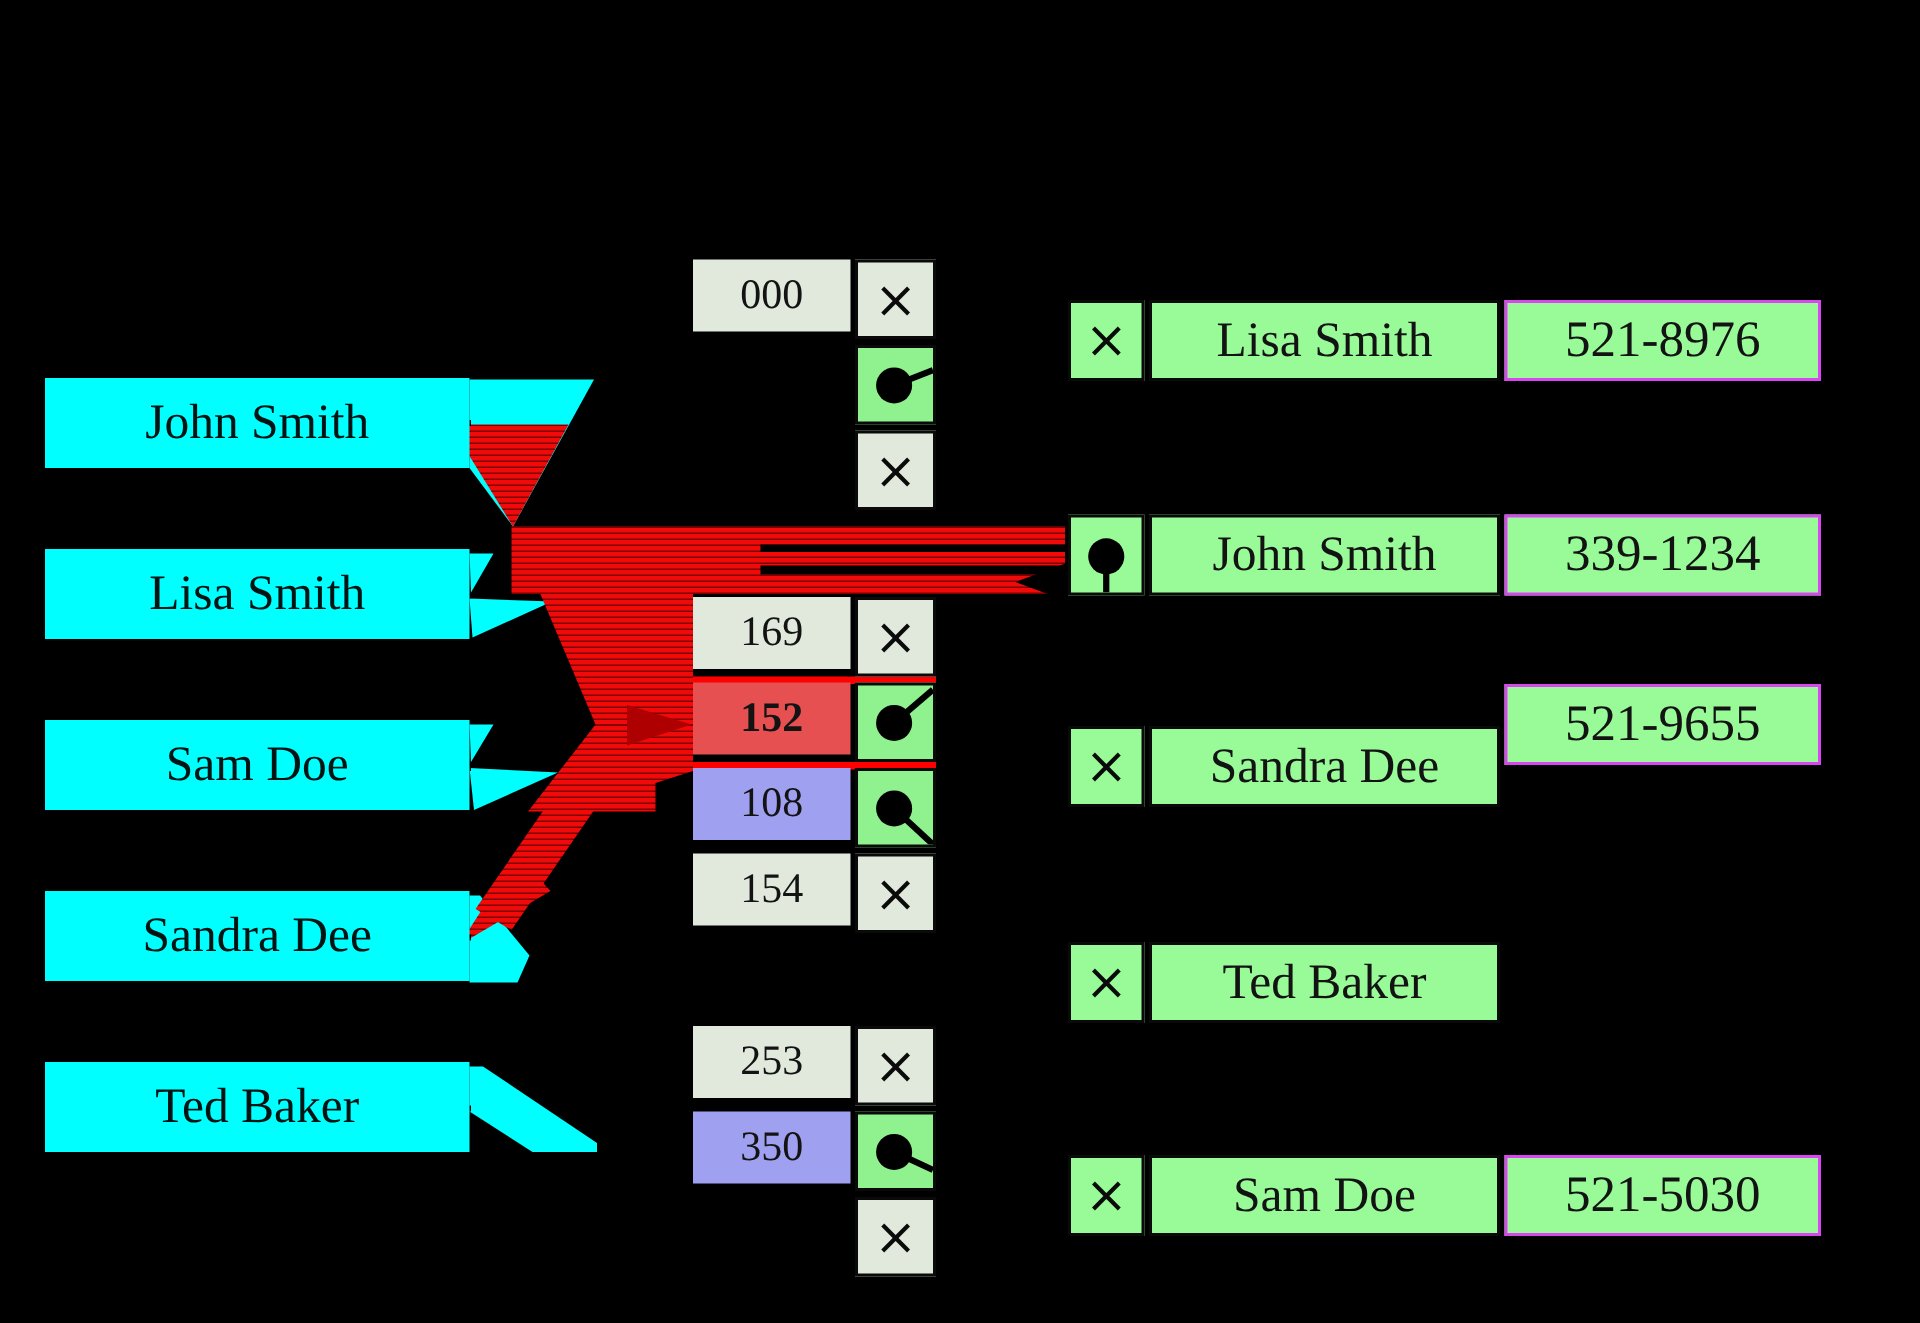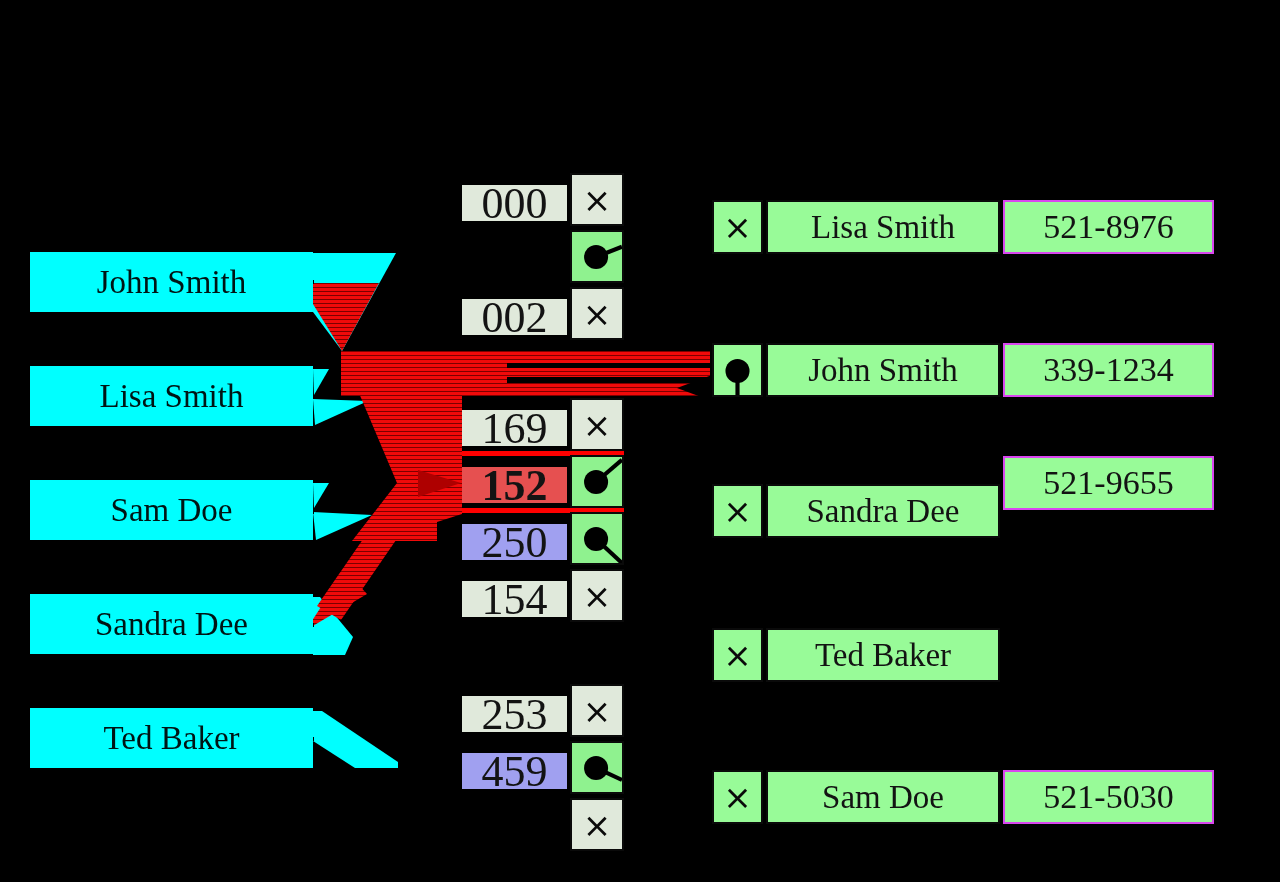--- a/index.html
+++ b/index.html
@@ -4,21 +4,21 @@
 <style>
   html,body{margin:0;padding:0;background:#000;}
   .stage{position:relative;width:1280px;height:882px;background:#000;overflow:hidden;
          font-family:"Liberation Serif","DejaVu Serif",serif;}
   .layer{position:absolute;left:0;top:0;}
   .tag{position:absolute;left:30px;width:283px;height:60px;background:#00ffff;
        display:flex;align-items:center;justify-content:center;
        font-size:33px;color:#001414;z-index:3;}
   .cell{position:absolute;display:flex;align-items:center;justify-content:center;
         box-sizing:border-box;z-index:2;color:#131313;}
-  .idx{left:462px;width:105px;height:36px;background:#e0e9db;font-size:44px;margin-top:12px;}
+  .idx{left:462px;width:105px;height:48px;background:#e0e9db;font-size:28px;}
   .idx.purple{background:#a0a0f0;}
   .idx.collision{background:#e65050;font-weight:bold;}
   .ptr{left:570px;width:54px;height:53px;background:#e0e9db;border:2px solid #0a0a0a;}
   .ptr.linked{background:#8ff28f;}
   .xmark{font-family:"DejaVu Sans","Liberation Sans",sans-serif;font-size:34px;
          font-weight:500;color:#0a0a0a;line-height:1;}
   .entry-ptr{left:712px;width:51px;height:54px;background:#98fb98;border:2px solid #0a0a0a;}
   .entry-name{left:766px;width:234px;height:54px;background:#98fb98;border:2px solid #0a0a0a;font-size:33px;}
   .entry-phone{left:1003px;width:211px;height:54px;background:#98fb98;border:2px solid #d946ef;font-size:34px;}
 </style>
@@ -76,57 +76,56 @@
       <span class="xmark">×</span>
     </div>
 
   <div class="cell ptr linked" style="top:230px">
     <svg width="50" height="49" viewBox="0 0 54 53">
       <line x1="26" y1="27" x2="54" y2="16" stroke="#000" stroke-width="4.5"></line>
         <circle cx="26" cy="27" r="13" fill="#000"></circle>
     </svg>
   </div>
 
-  <div class="cell idx" style="top:287px">002</div>
   <div class="cell ptr" style="top:287px">
       <span class="xmark">×</span>
     </div>
 
   <div class="cell idx" style="top:398px">169</div>
   <div class="cell ptr" style="top:398px">
       <span class="xmark">×</span>
     </div>
 
   <div class="cell idx collision" style="top:455px">152</div>
   <div class="cell ptr linked" style="top:455px">
     <svg width="50" height="49" viewBox="0 0 54 53">
       <line x1="26" y1="27" x2="54" y2="3" stroke="#000" stroke-width="4.5"></line>
         <circle cx="26" cy="27" r="13" fill="#000"></circle>
     </svg>
   </div>
 
-  <div class="cell idx purple" style="top:512px">250</div>
+  <div class="cell idx purple" style="top:512px">108</div>
   <div class="cell ptr linked" style="top:512px">
     <svg width="50" height="49" viewBox="0 0 54 53">
       <line x1="26" y1="27" x2="54" y2="53" stroke="#000" stroke-width="4.5"></line>
         <circle cx="26" cy="27" r="13" fill="#000"></circle>
     </svg>
   </div>
 
   <div class="cell idx" style="top:569px">154</div>
   <div class="cell ptr" style="top:569px">
       <span class="xmark">×</span>
     </div>
 
   <div class="cell idx" style="top:684px">253</div>
   <div class="cell ptr" style="top:684px">
       <span class="xmark">×</span>
     </div>
 
-  <div class="cell idx purple" style="top:741px">459</div>
+  <div class="cell idx purple" style="top:741px">350</div>
   <div class="cell ptr linked" style="top:741px">
     <svg width="50" height="49" viewBox="0 0 54 53">
       <line x1="26" y1="27" x2="54" y2="40" stroke="#000" stroke-width="4.5"></line>
         <circle cx="26" cy="27" r="13" fill="#000"></circle>
     </svg>
   </div>
 
   <div class="cell ptr" style="top:798px">
       <span class="xmark">×</span>
     </div>

